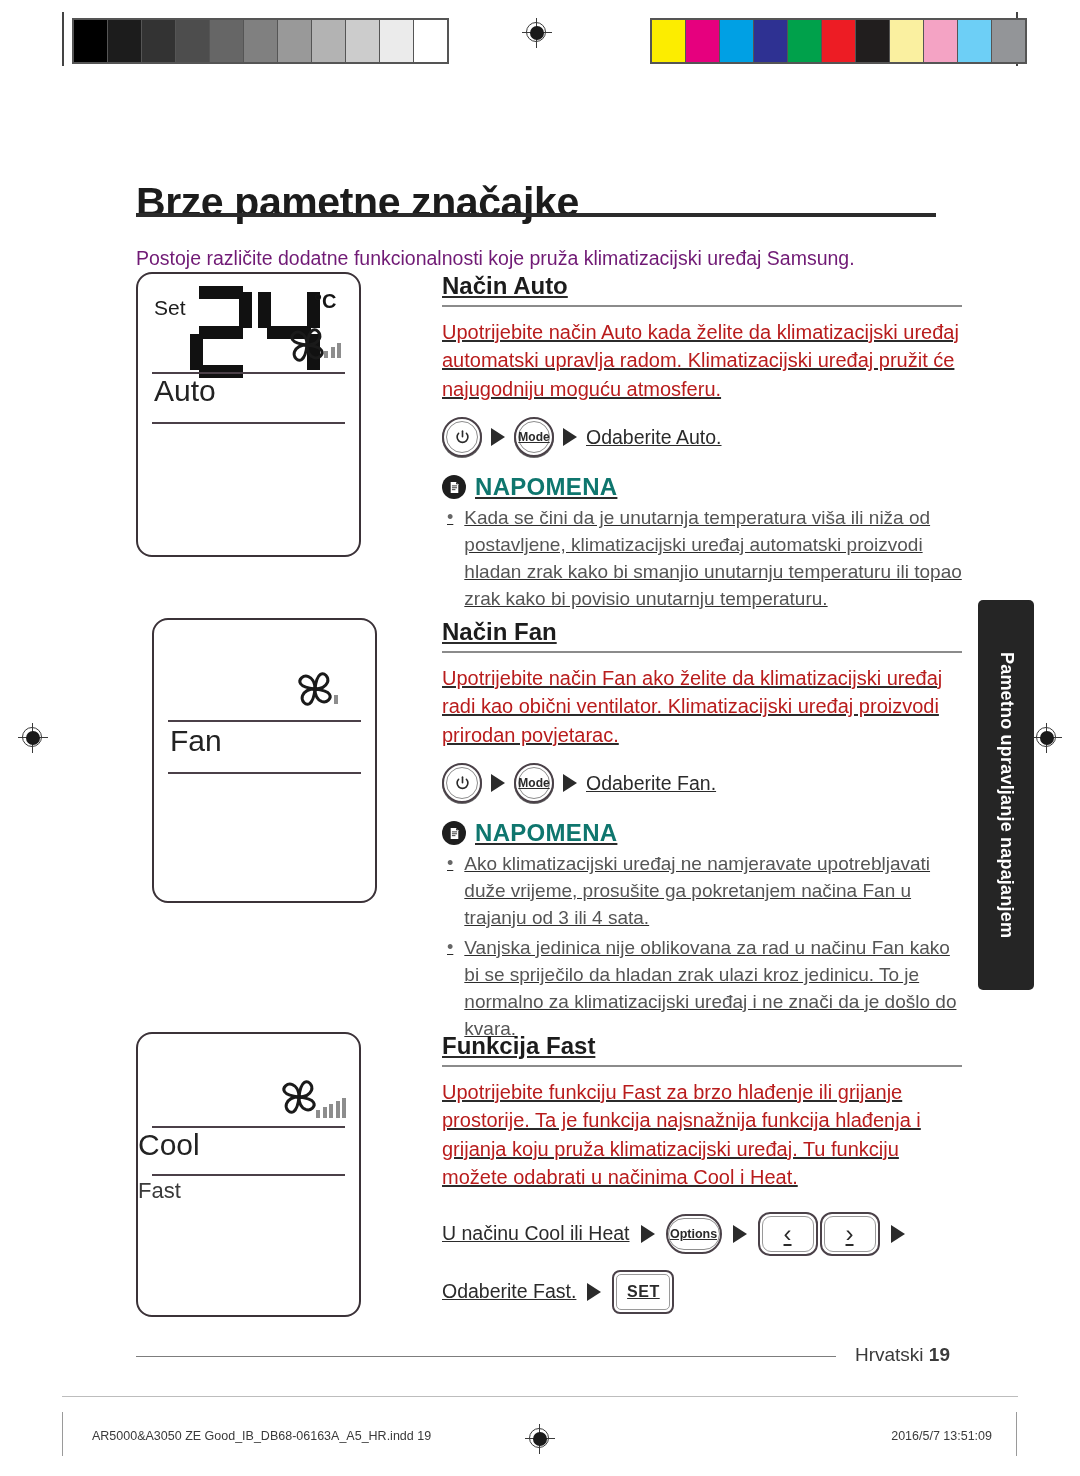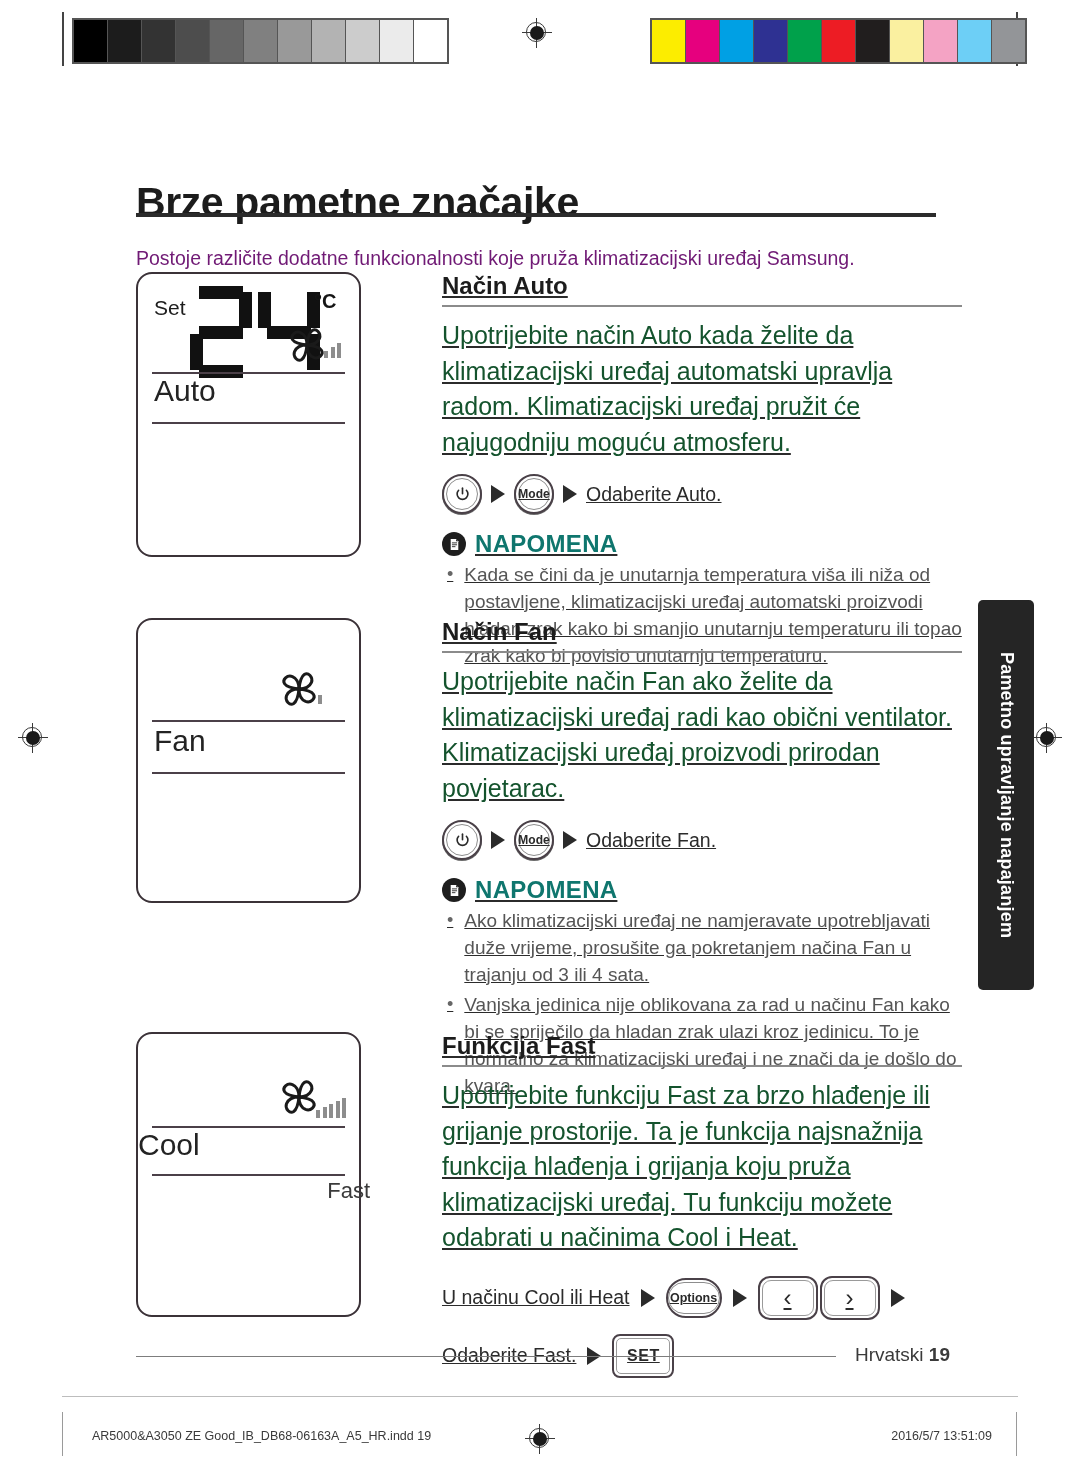--- a/index.html
+++ b/index.html
@@ -43,21 +43,21 @@
     font-size:19.5px;color:#701a75;line-height:1.45;
   }
 
   
   .lcd{
     position:absolute;width:225px;height:285px;
     border:2.2px solid #3b3238;border-radius:16px;
     background:#fff;box-sizing:border-box;
   }
   .lcd-1{left:136px;top:272px;}
-  .lcd-2{left:136px;top:618px;}
+  .lcd-2{left:152px;top:618px;}
   .lcd-3{left:136px;top:1032px;}
 
   .lcd .hr{position:absolute;left:14px;right:14px;height:1.6px;background:#4b4048;}
   .lcd .label{position:absolute;font-size:30px;color:#232323;letter-spacing:0px;}
   .lcd .label-sm{position:absolute;font-size:22px;color:#3a3a3a;}
 
   .set-word{position:absolute;left:16px;top:22px;font-size:21px;color:#1c1c1c;}
 
   
   .seg-wrap{position:absolute;left:52px;top:12px;display:flex;gap:6px;}
@@ -76,21 +76,21 @@
   .celsius{position:absolute;left:176px;top:16px;font-size:20px;font-weight:bold;color:#151515;}
 
   .fan-icon{position:absolute;}
   .fanbars{position:absolute;display:flex;align-items:flex-end;gap:2.5px;}
   .fanbars i{display:block;width:4px;background:#8d8d8d;}
 
   
   .col{position:absolute;left:442px;width:520px;text-decoration:underline;}
   .sec-h{font-size:24px;font-weight:bold;color:#1c1c1c;}
   .sec-rule{margin-top:5px;width:520px;height:2px;background:#8b8b8b;}
-  .body-txt{margin-top:11px;font-size:25px;line-height:1.42;color:#14532d;}
+  .body-txt{margin-top:11px;font-size:20px;line-height:1.42;color:#b91c1c;}
 
   .steps{margin-top:14px;display:flex;align-items:center;gap:9px;}
   .btn-circle{
     width:40px;height:40px;border-radius:50%;
     border:2.2px solid #4a4148;background:#fff;
     display:flex;align-items:center;justify-content:center;
     box-sizing:border-box;box-shadow:0 1px 0 #6a6a6a;
   }
   .btn-circle .inner{
     width:32px;height:32px;border-radius:50%;border:1.2px solid #8d8d8d;
@@ -296,21 +296,21 @@
           <i style="height: 8px;"></i>
           <i style="height: 11px;"></i>
           <i style="height: 14px;"></i>
           <i style="height: 17px;"></i>
           <i style="height: 20px;"></i>
         </div>
 
       <div class="hr" style="top:92px;"></div>
       <div class="label" style="left:0;top:94px;width:225px;">Cool</div>
       <div class="hr" style="top:140px;"></div>
-      <div class="label-sm" style="left:7px;top:144px;width:225px;text-align:right;">Fast</div>
+      <div class="label-sm" style="left:0;top:144px;width:225px;text-align:left;">Fast</div>
     </div>
 
     <div class="col" style="top:272px;">
       <div class="sec-h">Način Auto</div>
       <div class="sec-rule"></div>
       <div class="body-txt">Upotrijebite način Auto kada želite da klimatizacijski uređaj automatski upravlja radom. Klimatizacijski uređaj pružit će najugodniju moguću atmosferu.</div>
 
       <div class="steps">
         <div class="btn-circle">
           <div class="inner">

